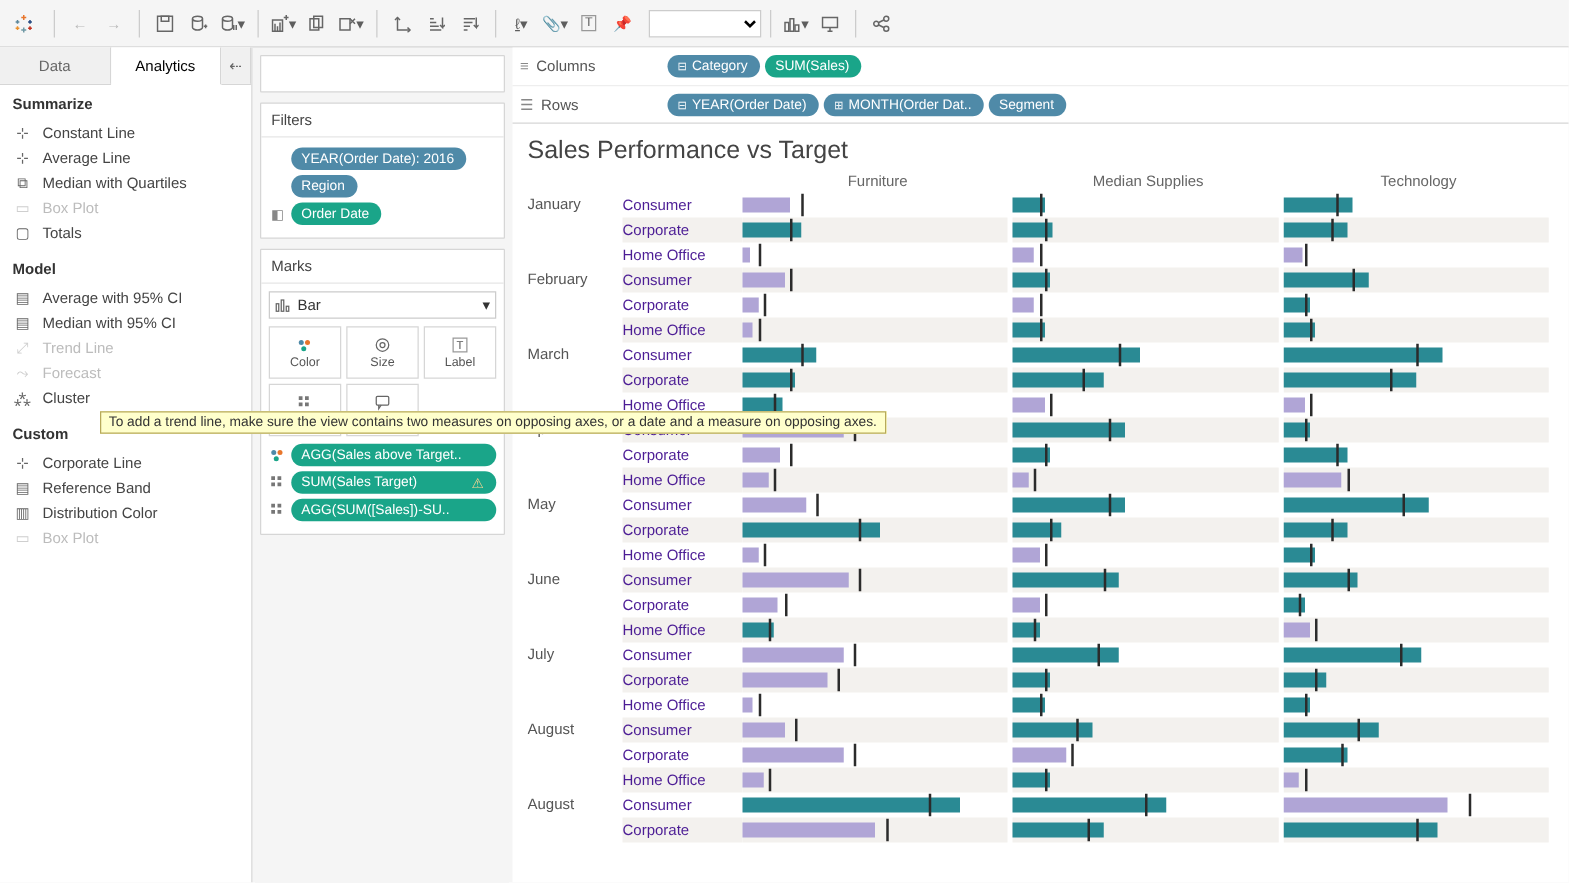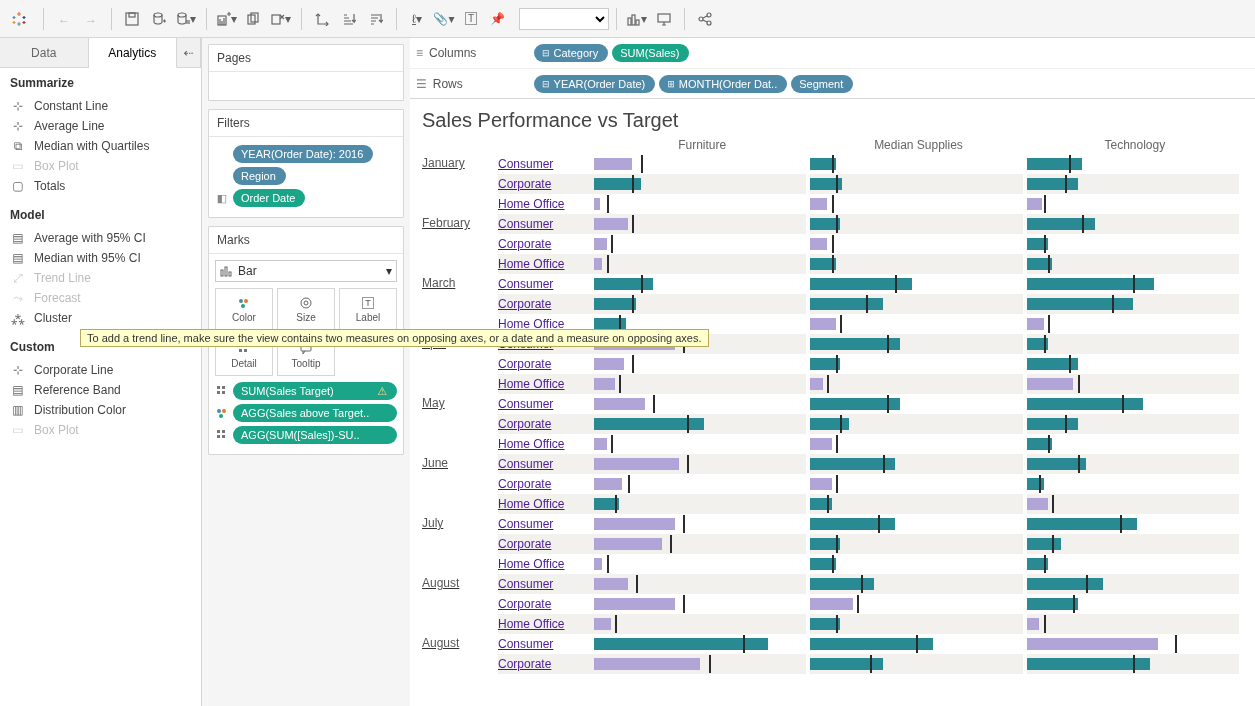--- a/index.html
+++ b/index.html
@@ -53,21 +53,21 @@
 .shelf-label { width: 110px; display: flex; align-items: center; gap: 6px; font-size: 12px; color: #555; }
 .shelf-label .ic { color:#888; }
 .shelf-pills { display: flex; gap: 4px; flex-wrap: wrap; }
 
 
 .viz { flex: 1; overflow: hidden; padding: 10px 12px 0 12px; }
 .viz h2 { font-size: 20px; font-weight: 400; color: #444; margin-bottom: 2px; }
 .col-headers { display: flex; margin-left: 172px; }
 .col-headers .ch { flex: 1; text-align: center; font-size: 12px; color: #666; padding: 4px 0 2px 0; }
 .chart-rows { height: 570px; overflow: hidden; }
-.month-block { display: flex; text-decoration: underline; }
+.month-block { display: flex; }
 .month-label { width: 76px; font-size: 12px; color: #555; padding-top: 2px; }
 .seg-col { width: 96px; }
 .seg-label { height: 20px; font-size: 12px; color: #4c1d95; display:flex; align-items:center; }
 .seg-label.alt { background: #f3f1ee; }
 .bars-col { flex: 1; display: flex; }
 .cat { flex: 1; padding-right: 4px; }
 .barrow { height: 20px; position: relative; display:flex; align-items:center; }
 .barrow.alt { background: #f3f1ee; }
 .bar { height: 12px; position: absolute; left: 0; }
 .bar.teal { background: #2a8a94; }
@@ -258,21 +258,20 @@
           <div class="item disabled">
             <span class="icon">▭</span>
             <span>Box Plot</span>
           </div>
         </div>
     </div>
   </div>
 
   <div class="mid">
     <div class="card">
-      <div class="card-h">Pages</div>
       <div class="card-b"></div>
     </div>
     <div class="card">
       <div class="card-h">Filters</div>
       <div class="card-b" id="filter-pills">
           <div class="pill-row">
             <span class="pre-icon"></span>
             <span class="pill blue">YEAR(Order Date): 2016</span>
           </div>
           <div class="pill-row">
@@ -342,38 +341,38 @@
                   <rect x="2" y="2" width="10" height="7" rx="1"></rect>
                   <path d="M6 9l-2 3v-3"></path>
                 </svg>
               </div>
               <div>Tooltip</div>
             </div>
           </div>
         <div id="marks-assigned">
             <div class="pill-row">
               <span class="pre-icon">
+                <svg width="14" height="14">
+                  <circle cx="4" cy="5" r="2" fill="#4f8aa8"></circle>
+                  <circle cx="9" cy="5" r="2" fill="#e8762c"></circle>
+                  <circle cx="6" cy="10" r="2" fill="#1aa589"></circle>
+                </svg>
+              </span>
+              <span class="pill green" style="flex:1">AGG(Sales above Target..</span>
+            </div>
+            <div class="pill-row">
+              <span class="pre-icon">
                 <svg width="14" height="14" fill="#777">
                   <rect x="2" y="2" width="3" height="3"></rect>
                   <rect x="7" y="2" width="3" height="3"></rect>
                   <rect x="2" y="7" width="3" height="3"></rect>
                   <rect x="7" y="7" width="3" height="3"></rect>
                 </svg>
               </span>
               <span class="pill green" style="flex:1">SUM(Sales Target)<span style="margin-left:auto;color:#ffd591">⚠</span></span>
-            </div>
-            <div class="pill-row">
-              <span class="pre-icon">
-                <svg width="14" height="14">
-                  <circle cx="4" cy="5" r="2" fill="#4f8aa8"></circle>
-                  <circle cx="9" cy="5" r="2" fill="#e8762c"></circle>
-                  <circle cx="6" cy="10" r="2" fill="#1aa589"></circle>
-                </svg>
-              </span>
-              <span class="pill green" style="flex:1">AGG(Sales above Target..</span>
             </div>
             <div class="pill-row">
               <span class="pre-icon">
                 <svg width="14" height="14" fill="#777">
                   <rect x="2" y="2" width="3" height="3"></rect>
                   <rect x="7" y="2" width="3" height="3"></rect>
                   <rect x="2" y="7" width="3" height="3"></rect>
                   <rect x="7" y="7" width="3" height="3"></rect>
                 </svg>
               </span>

